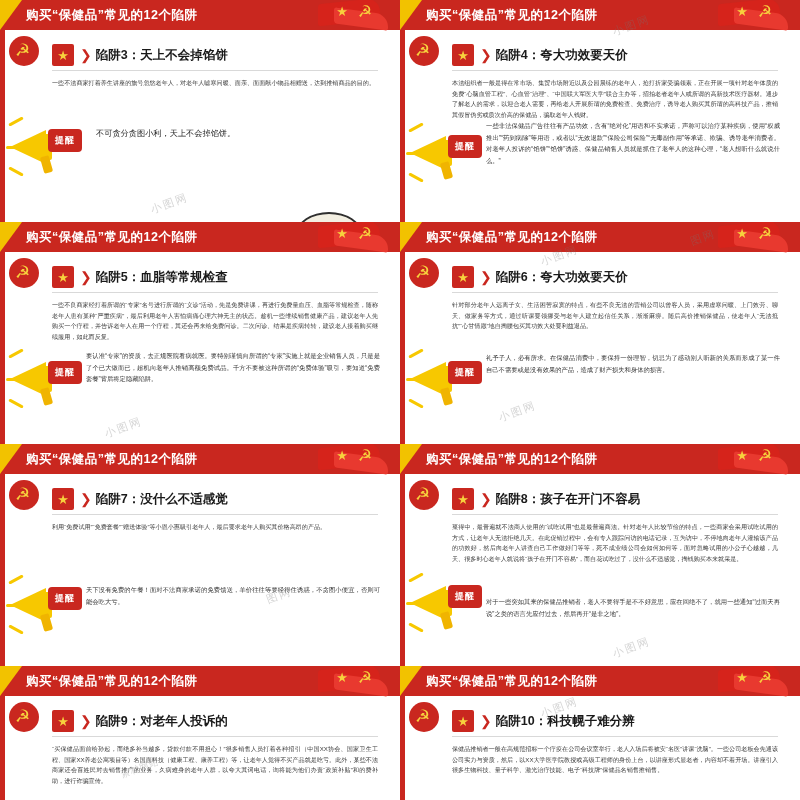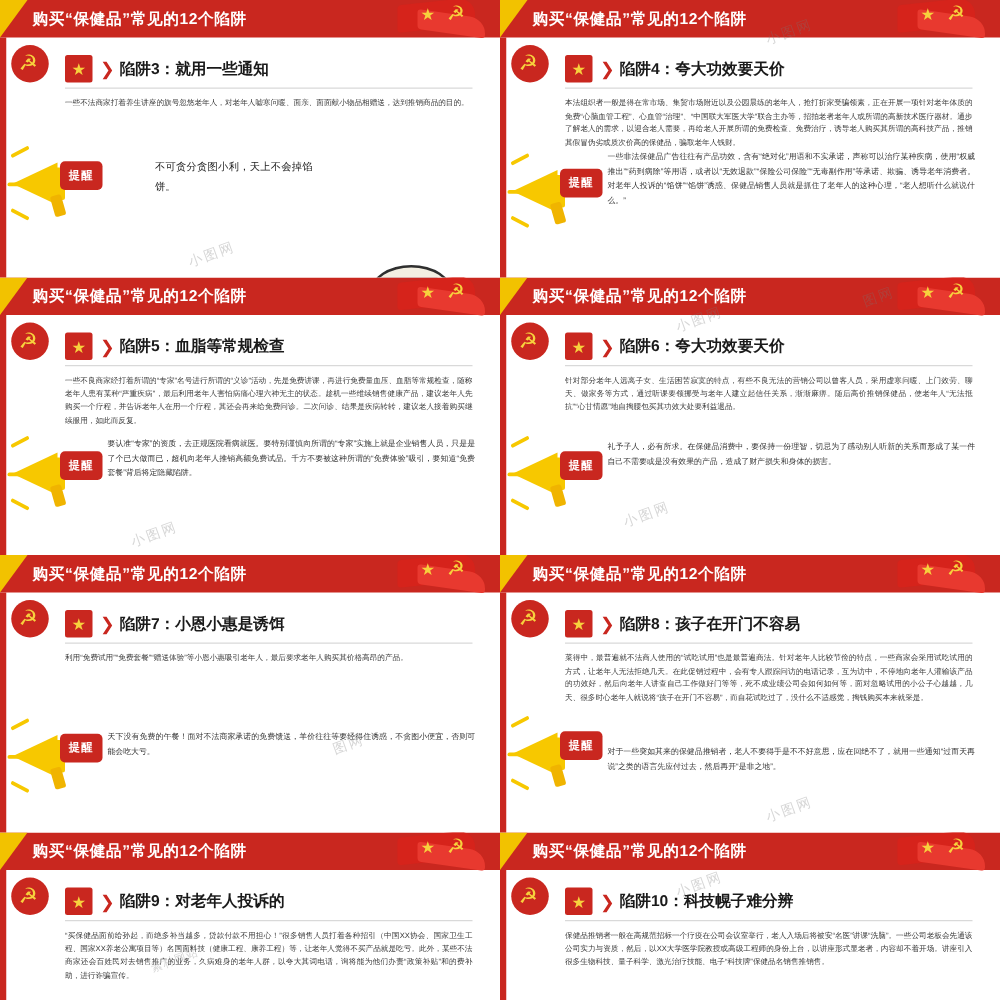--- a/index.html
+++ b/index.html
@@ -189,34 +189,34 @@
       </div>
     </div>
     <div class="vbar"></div>
     <div class="plogo">
         <div class="circ"></div>
         <div class="mark">☭</div>
       </div>
     <div class="headline">
       <div class="star-box">★</div>
       <div class="chev">❯</div>
-      <div class="h-text">陷阱3：就用一些通知</div>
+      <div class="h-text">陷阱3：天上不会掉馅饼</div>
     </div>
     <div class="rule"></div>
     <div class="para">一些不法商家打着养生讲座的旗号忽悠老年人，对老年人嘘寒问暖、面亲、面面献小物品相赠送，达到推销商品的目的。</div>
     <div class="mega" style="left:8px;top:116px;">
       <div class="ray r1"></div>
         <div class="ray r2"></div>
         <div class="ray r3"></div>
       <div class="cone"></div>
         <div class="cone2"></div>
         <div class="handle"></div>
       <div class="badge">提醒</div>
     </div>
-    <div class="remind big" style="top:126px;left:96px;right:150px;margin-left:28px;">不可贪分贪图小利，天上不会掉馅饼。</div>
+    <div class="remind big" style="top:126px;left:96px;right:150px;">不可贪分贪图小利，天上不会掉馅饼。</div>
     <div class="illus">
       <div class="bubble"></div>
         <div class="bubble-lines"></div>
       <div class="phone-top"></div>
         <div class="phone"></div>
       <div class="p1"></div>
         <div class="p1h"></div>
       <div class="p2"></div>
         <div class="p2h"></div>
     </div>
@@ -339,21 +339,21 @@
       </div>
     </div>
     <div class="vbar"></div>
     <div class="plogo">
         <div class="circ"></div>
         <div class="mark">☭</div>
       </div>
     <div class="headline">
       <div class="star-box">★</div>
       <div class="chev">❯</div>
-      <div class="h-text">陷阱7：小恩小惠是诱饵</div>
+      <div class="h-text">陷阱7：没什么不适感觉</div>
     </div>
     <div class="rule"></div>
     <div class="para">利用“免费试用”“免费套餐”“赠送体验”等小恩小惠吸引老年人，最后要求老年人购买其价格高昂的产品。</div>
     <div class="mega" style="left:8px;top:130px;">
       <div class="ray r1"></div>
         <div class="ray r2"></div>
         <div class="ray r3"></div>
       <div class="cone"></div>
         <div class="cone2"></div>
         <div class="handle"></div>

